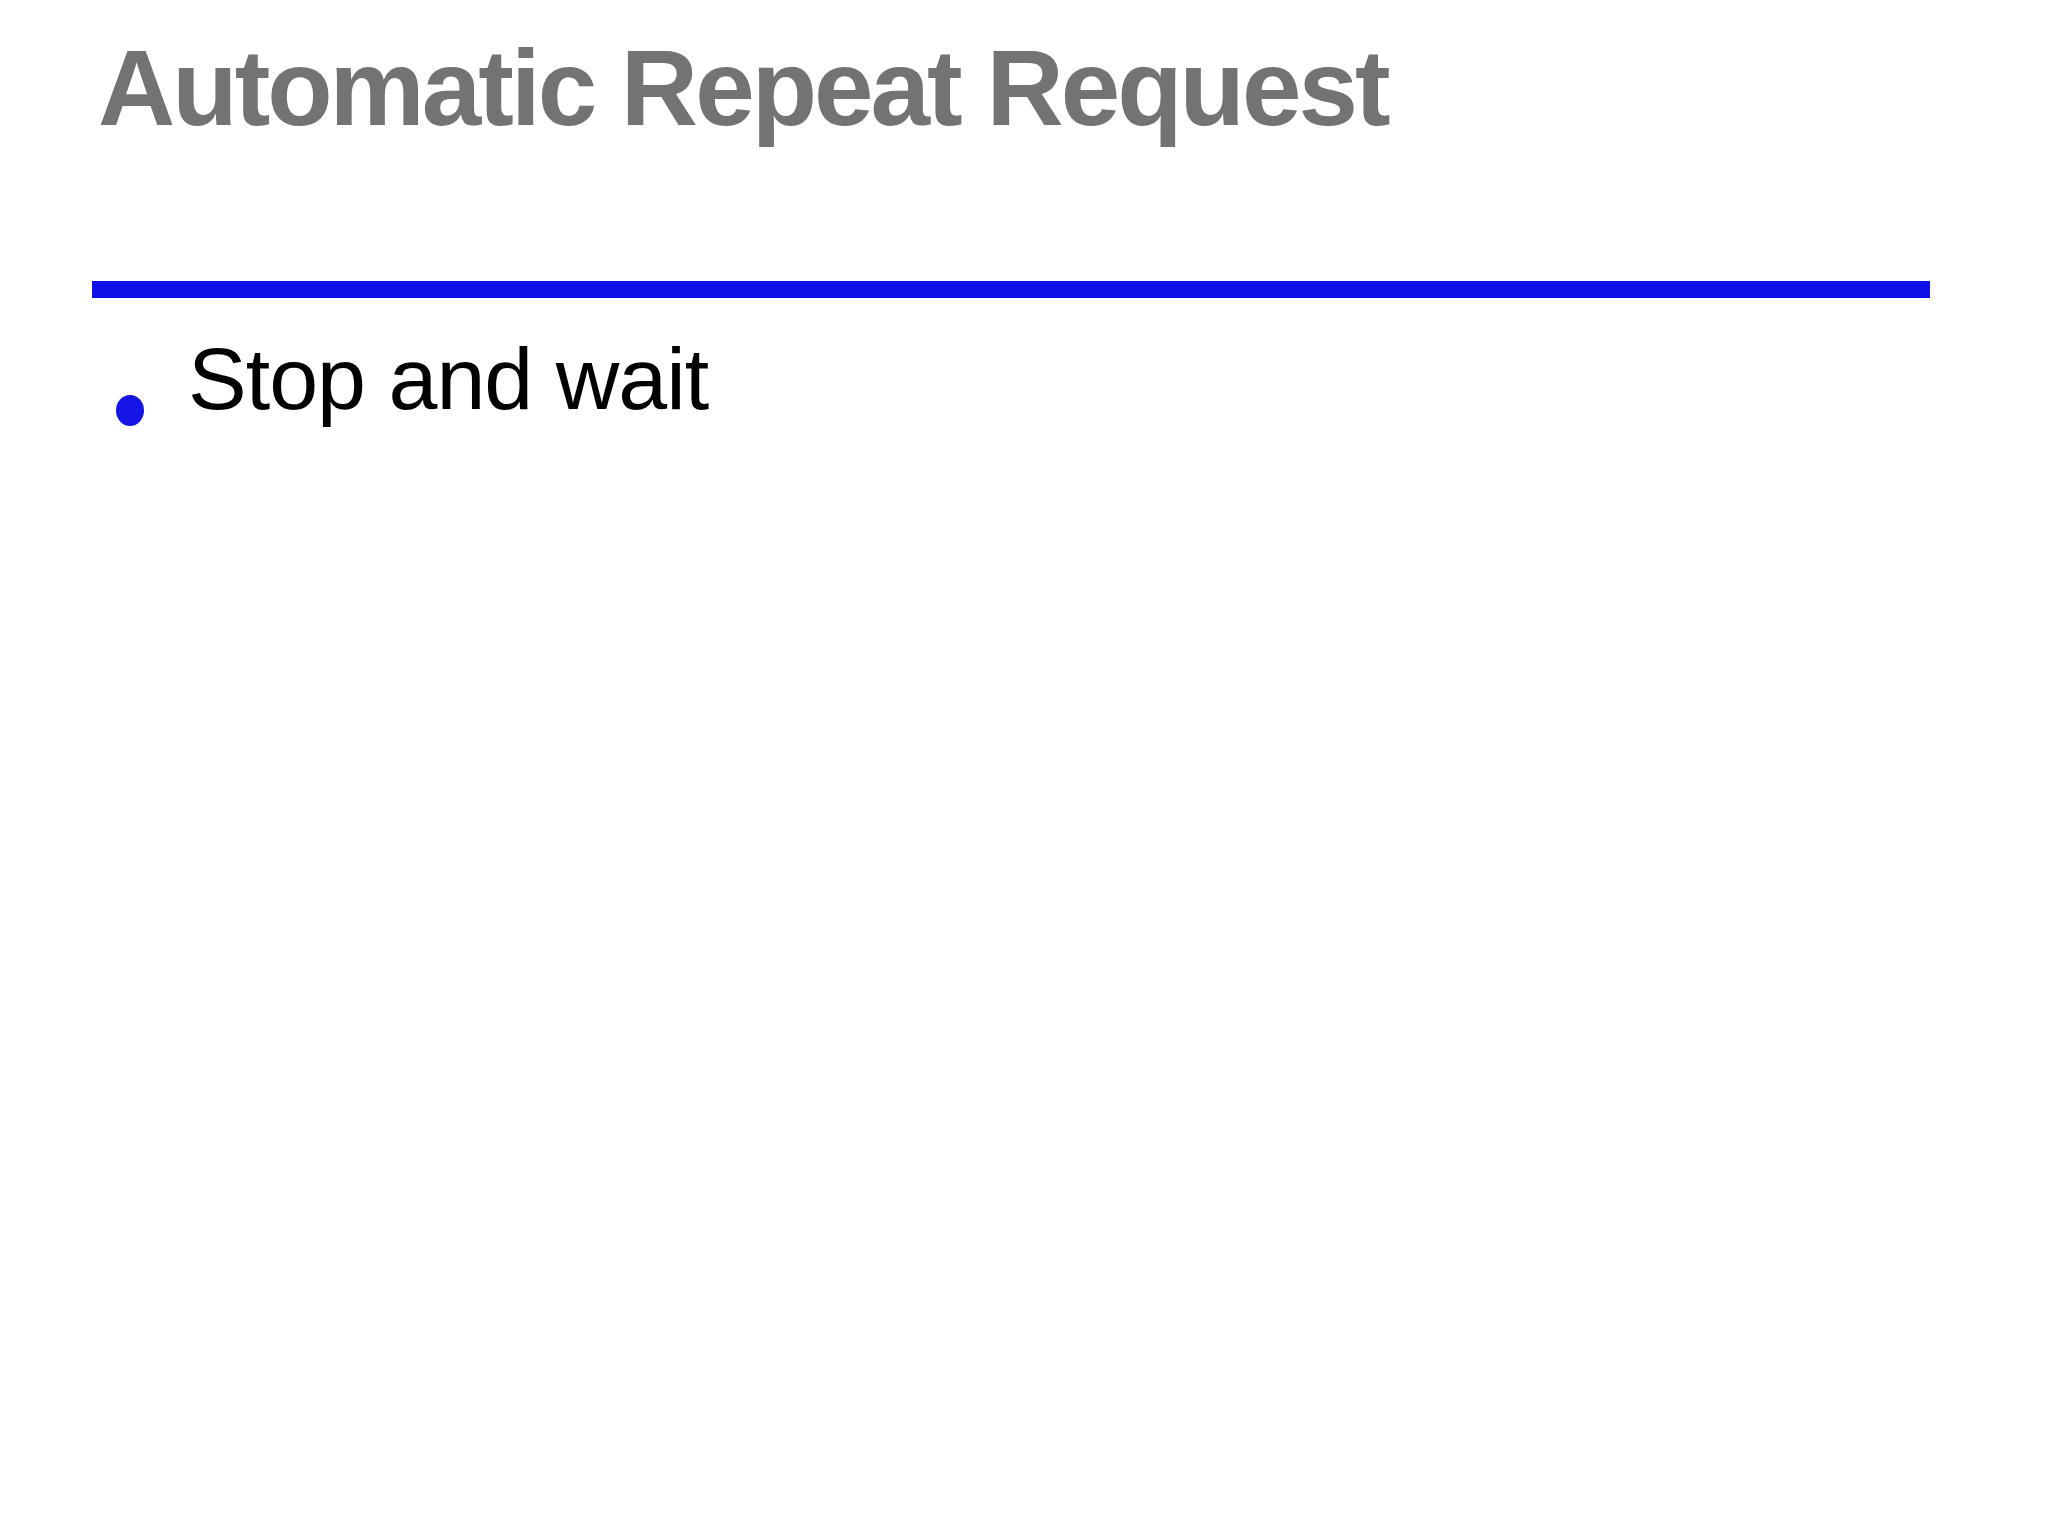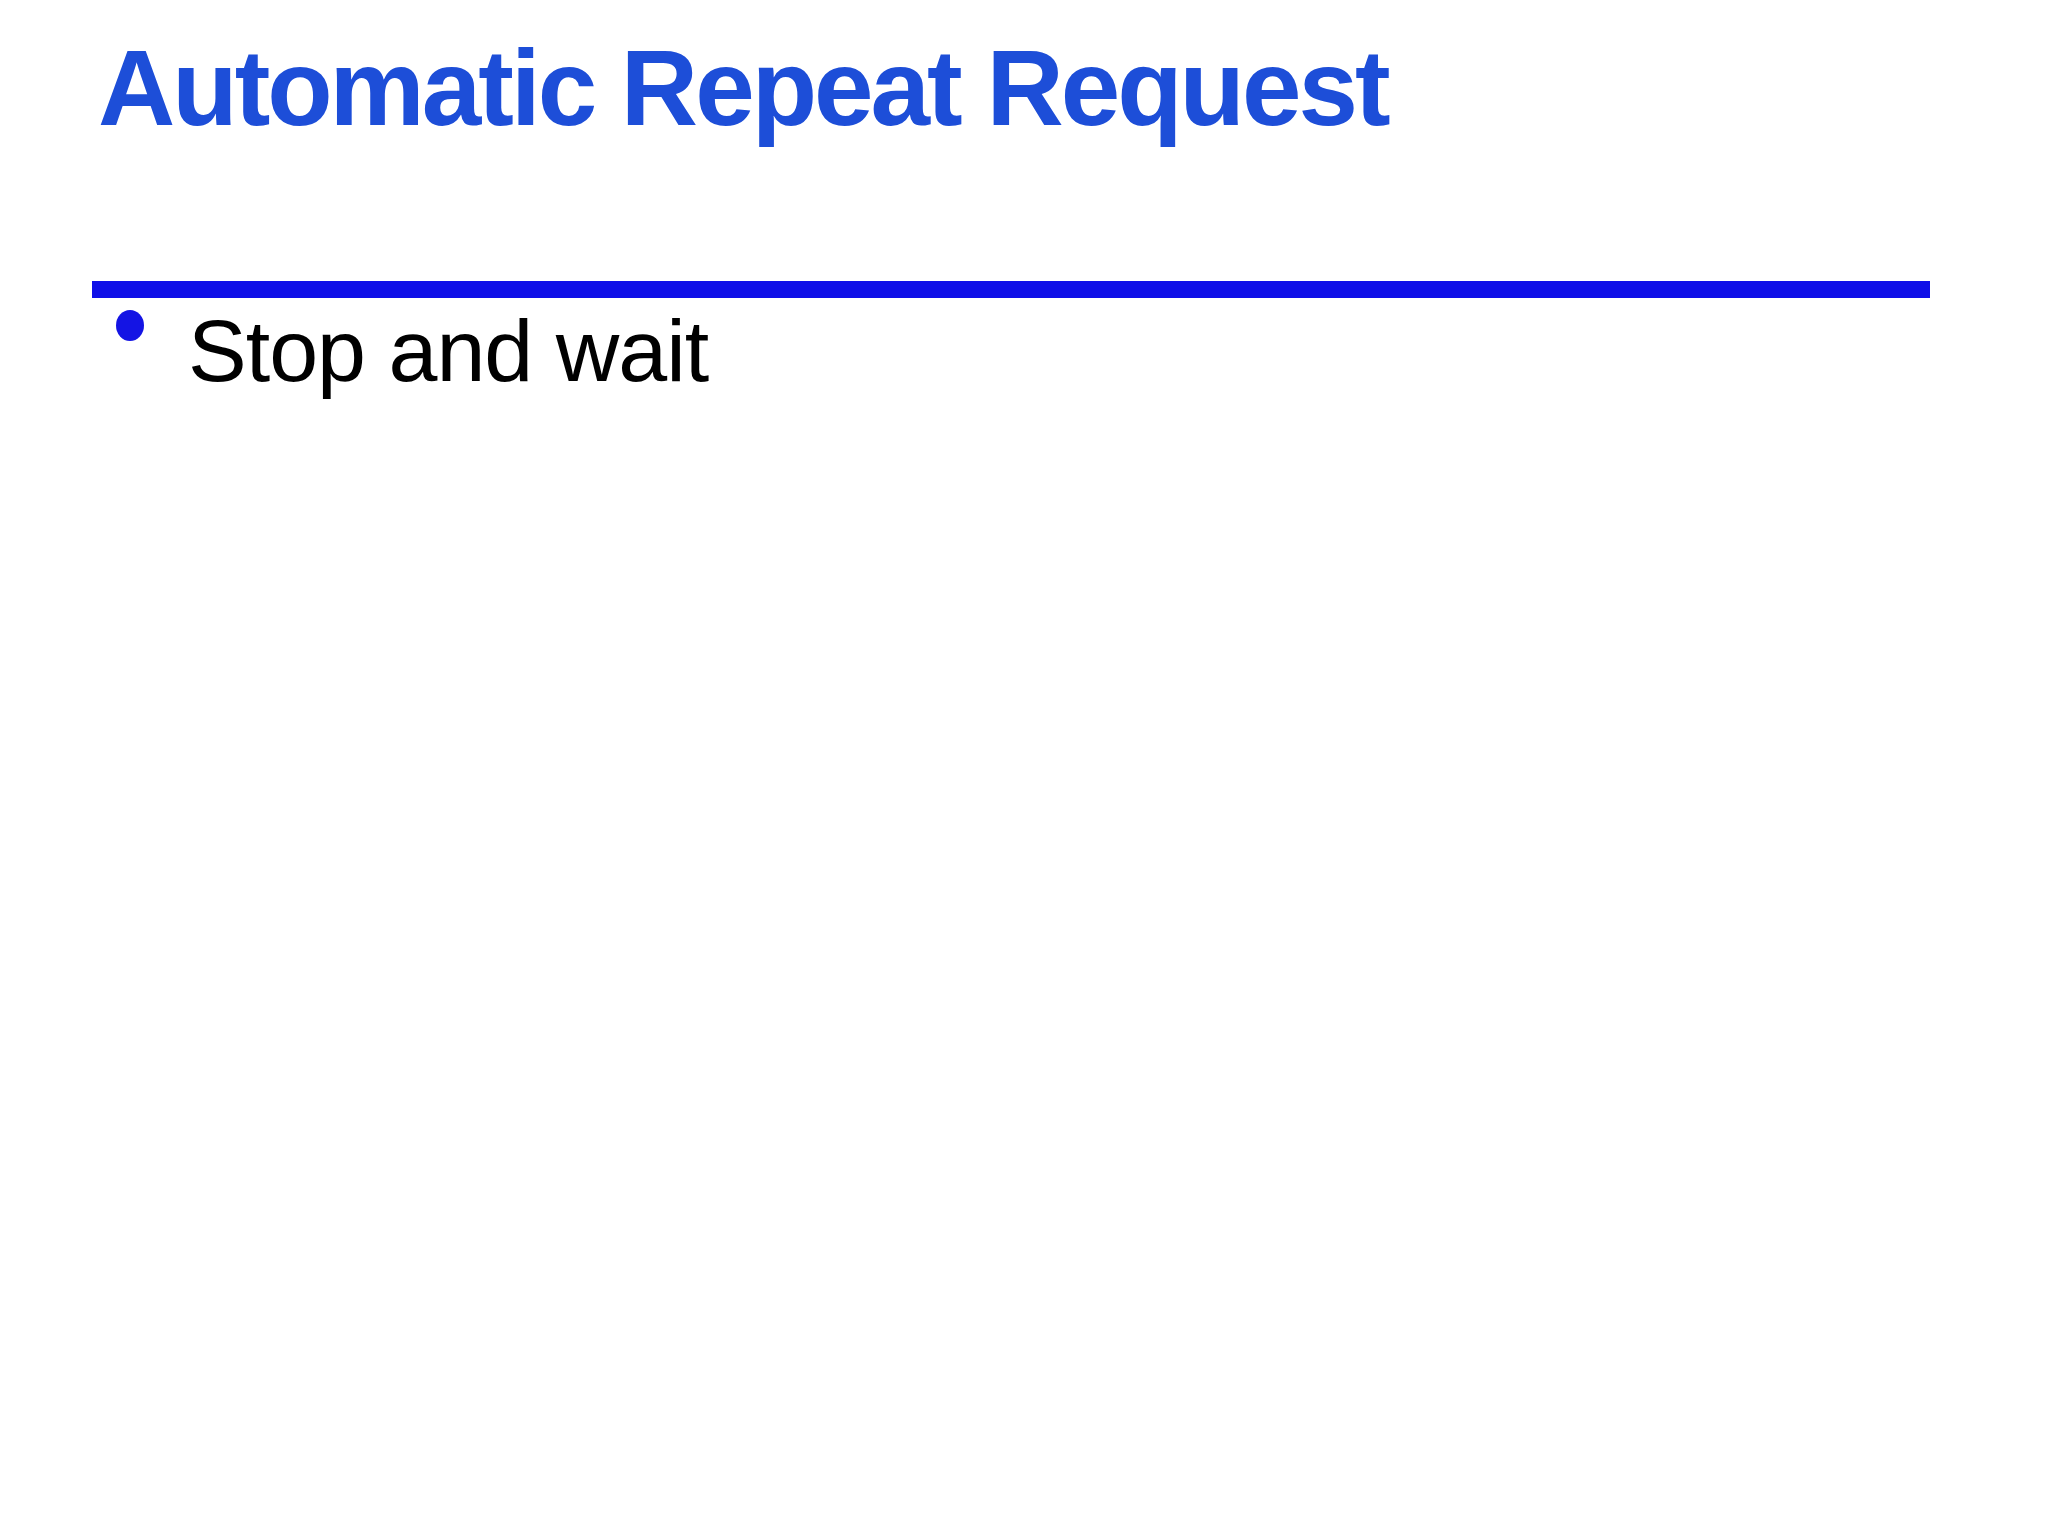--- a/index.html
+++ b/index.html
@@ -18,21 +18,21 @@
   }
   .title {
     position: absolute;
     left: 98px;
     top: 28px;
     width: 1840px;
     font-size: 107px;
     font-weight: bold;
     line-height: 121px;
     letter-spacing: -3px;
-    color: #1d4ed8;
+    color: #737373;
   }
   .title .title-line {
     display: block;
     white-space: nowrap;
   }
   .title-rule {
     position: absolute;
     left: 92px;
     top: 281px;
     width: 1838px;
@@ -40,21 +40,21 @@
     background: #0f0fe8;
   }
   .bullet-list {
     position: absolute;
     left: 116px;
     top: 310px;
     width: 1840px;
   }
   .bullet-row {
     display: flex;
-    align-items: flex-start;
+    align-items: flex-end;
     height: 116px;
   }
   .bullet-dot {
     flex: 0 0 auto;
     width: 28px;
     height: 31px;
     border-radius: 50%;
     background: #1414e4;
     margin-right: 44px;
   }

